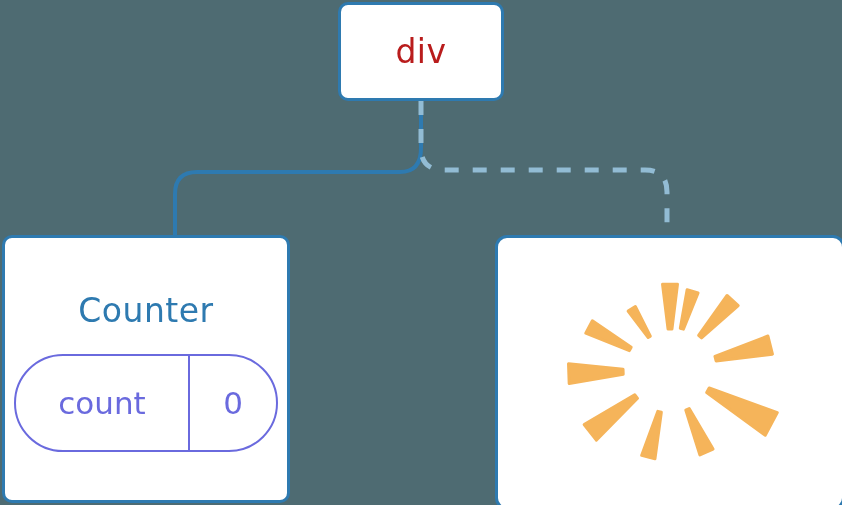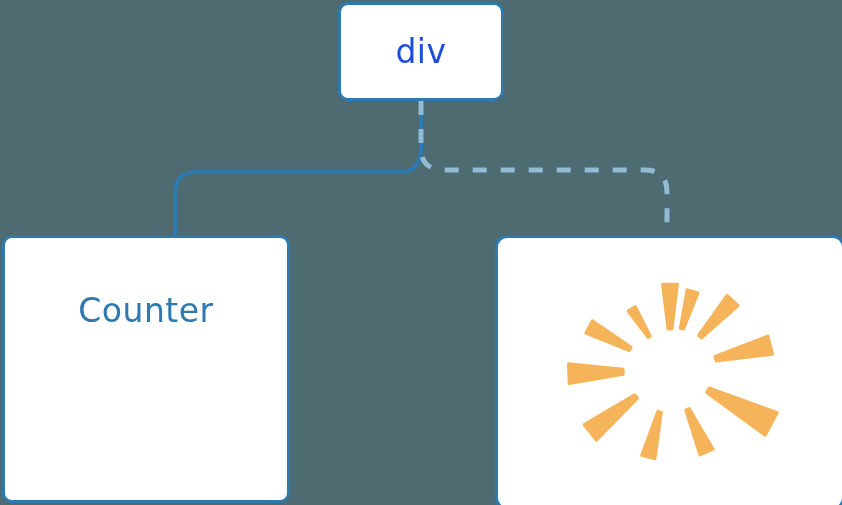--- a/index.html
+++ b/index.html
@@ -39,21 +39,21 @@
     left: 338px;
     top: 2px;
     width: 166px;
     height: 99px;
     display: flex;
     align-items: center;
     justify-content: center;
   }
   #node-div .node-title {
     font-size: 33px;
-    color: #1d4ed8;
+    color: #b91c1c;
     letter-spacing: 0.5px;
   }
   #node-counter {
     left: 2px;
     top: 235px;
     width: 288px;
     height: 268px;
     display: flex;
     flex-direction: column;
     align-items: center;
@@ -117,20 +117,24 @@
     <path d="M 421 101 L 421 148 Q 421 172 400 172 L 197 172 Q 175 172 175 194 L 175 238" fill="none" stroke="#2e7ab0" stroke-width="4" stroke-linecap="round" stroke-linejoin="round"></path>
     <path d="M 421 101 L 421 148 Q 421 170 444 170 L 645 170 Q 667 170 667 192 L 667 238" fill="none" stroke="#92bcd4" stroke-width="5" stroke-dasharray="14 14" stroke-linecap="butt" stroke-linejoin="round"></path>
   </svg>
 
   <div class="node" id="node-div">
     <span class="node-title">div</span>
   </div>
 
   <div class="node" id="node-counter">
     <span class="node-title">Counter</span>
+    <div class="state-pill">
+      <div class="pill-key">count</div>
+      <div class="pill-val">0</div>
+    </div>
   </div>
 
   <div class="node" id="node-burst">
     <svg id="burst-svg" viewBox="0 0 350 275" preserveAspectRatio="xMidYMid meet">
       <g id="burst-rays">
           <polygon points="172.98,93.05 167.33,47.33 182.67,47.33 177.02,93.05" fill="#f5b45a" stroke="#f5b45a" stroke-width="3" stroke-linejoin="round"></polygon>
           <polygon points="152.71,101.79 132.13,74.68 139.58,70.03 154.92,100.40" fill="#f5b45a" stroke="#f5b45a" stroke-width="3" stroke-linejoin="round"></polygon>
           <polygon points="133.51,115.14 88.86,97.37 95.63,84.63 135.33,111.71" fill="#f5b45a" stroke="#f5b45a" stroke-width="3" stroke-linejoin="round"></polygon>
           <polygon points="127.19,139.25 71.91,148.75 71.21,128.47 127.01,134.10" fill="#f5b45a" stroke="#f5b45a" stroke-width="3" stroke-linejoin="round"></polygon>
           <polygon points="141.83,163.91 99.69,206.72 87.19,190.73 138.92,160.19" fill="#f5b45a" stroke="#f5b45a" stroke-width="3" stroke-linejoin="round"></polygon>

